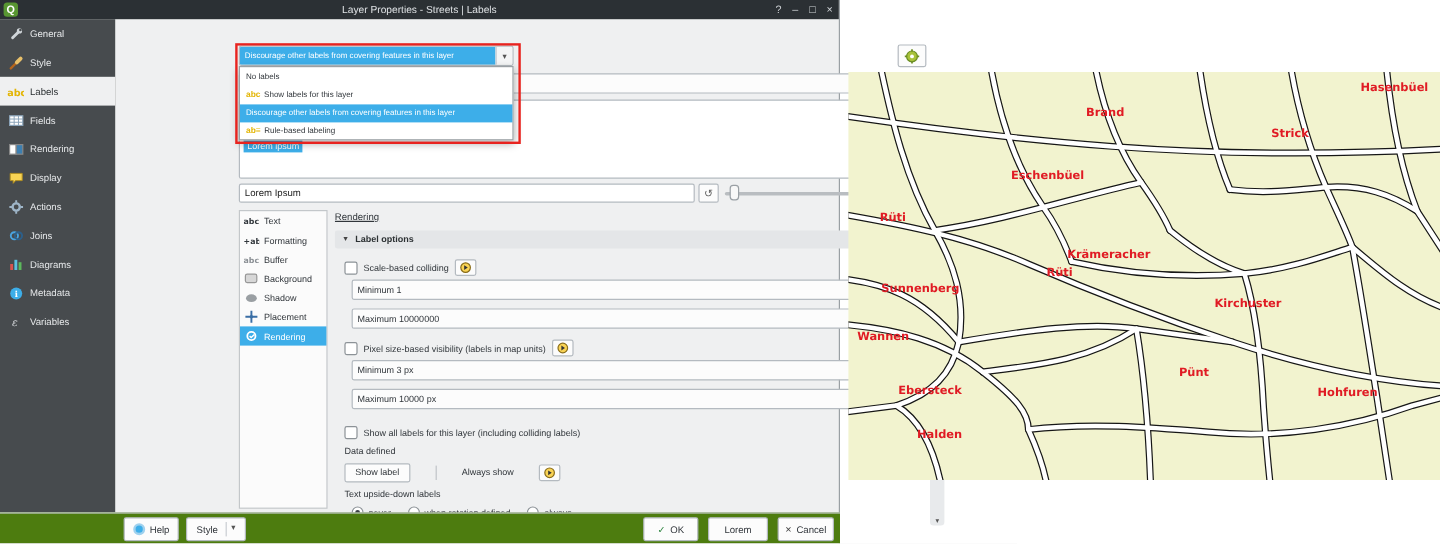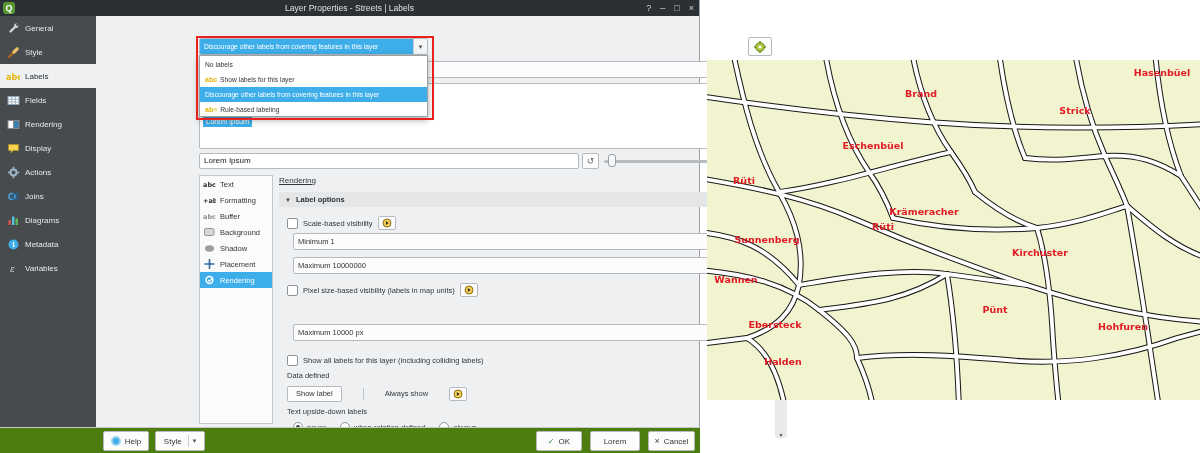--- a/index.html
+++ b/index.html
@@ -374,21 +374,21 @@
       <div class="panel">
         <span class="p-title">Rendering</span>
 
         <div class="group-hdr">
           <span class="tri">▼</span>
           <span>Label options</span>
         </div>
 
         <div class="chk-row" style="left:8px; top:42px;">
           <span class="chk"></span>
-          <span>Scale-based visibility</span>
+          <span>Scale-based colliding</span>
           <span class="dd-inline btn">
               <svg width="12" height="12">
                 <circle cx="6" cy="6" r="4" fill="#f9d354" stroke="#8a6d1a"></circle>
                 <path d="M4.8 4l3 2-3 2z" fill="#333"></path>
               </svg>
             </span>
         </div>
 
         <div class="spin-row spin" style="top:59px;">
           <span class="spin-val">Minimum 1</span>
@@ -422,20 +422,27 @@
           <span class="chk"></span>
           <span>Pixel size-based visibility (labels in map units)</span>
           <span class="dd-inline btn">
               <svg width="12" height="12">
                 <circle cx="6" cy="6" r="4" fill="#f9d354" stroke="#8a6d1a"></circle>
                 <path d="M4.8 4l3 2-3 2z" fill="#333"></path>
               </svg>
             </span>
         </div>
 
+        <div class="spin-row spin" style="top:126px;">
+          <span class="spin-val">Minimum 3 px</span>
+          <span class="steppers">
+              <span>▴</span>
+              <span>▾</span>
+            </span>
+        </div>
         <span class="dd-btn btn" style="top:126px;">
             <svg width="12" height="12">
               <circle cx="6" cy="6" r="4" fill="#f9d354" stroke="#8a6d1a"></circle>
               <path d="M4.8 4l3 2-3 2z" fill="#333"></path>
             </svg>
           </span>
 
         <div class="spin-row spin" style="top:150px;">
           <span class="spin-val">Maximum 10000 px</span>
           <span class="steppers">

